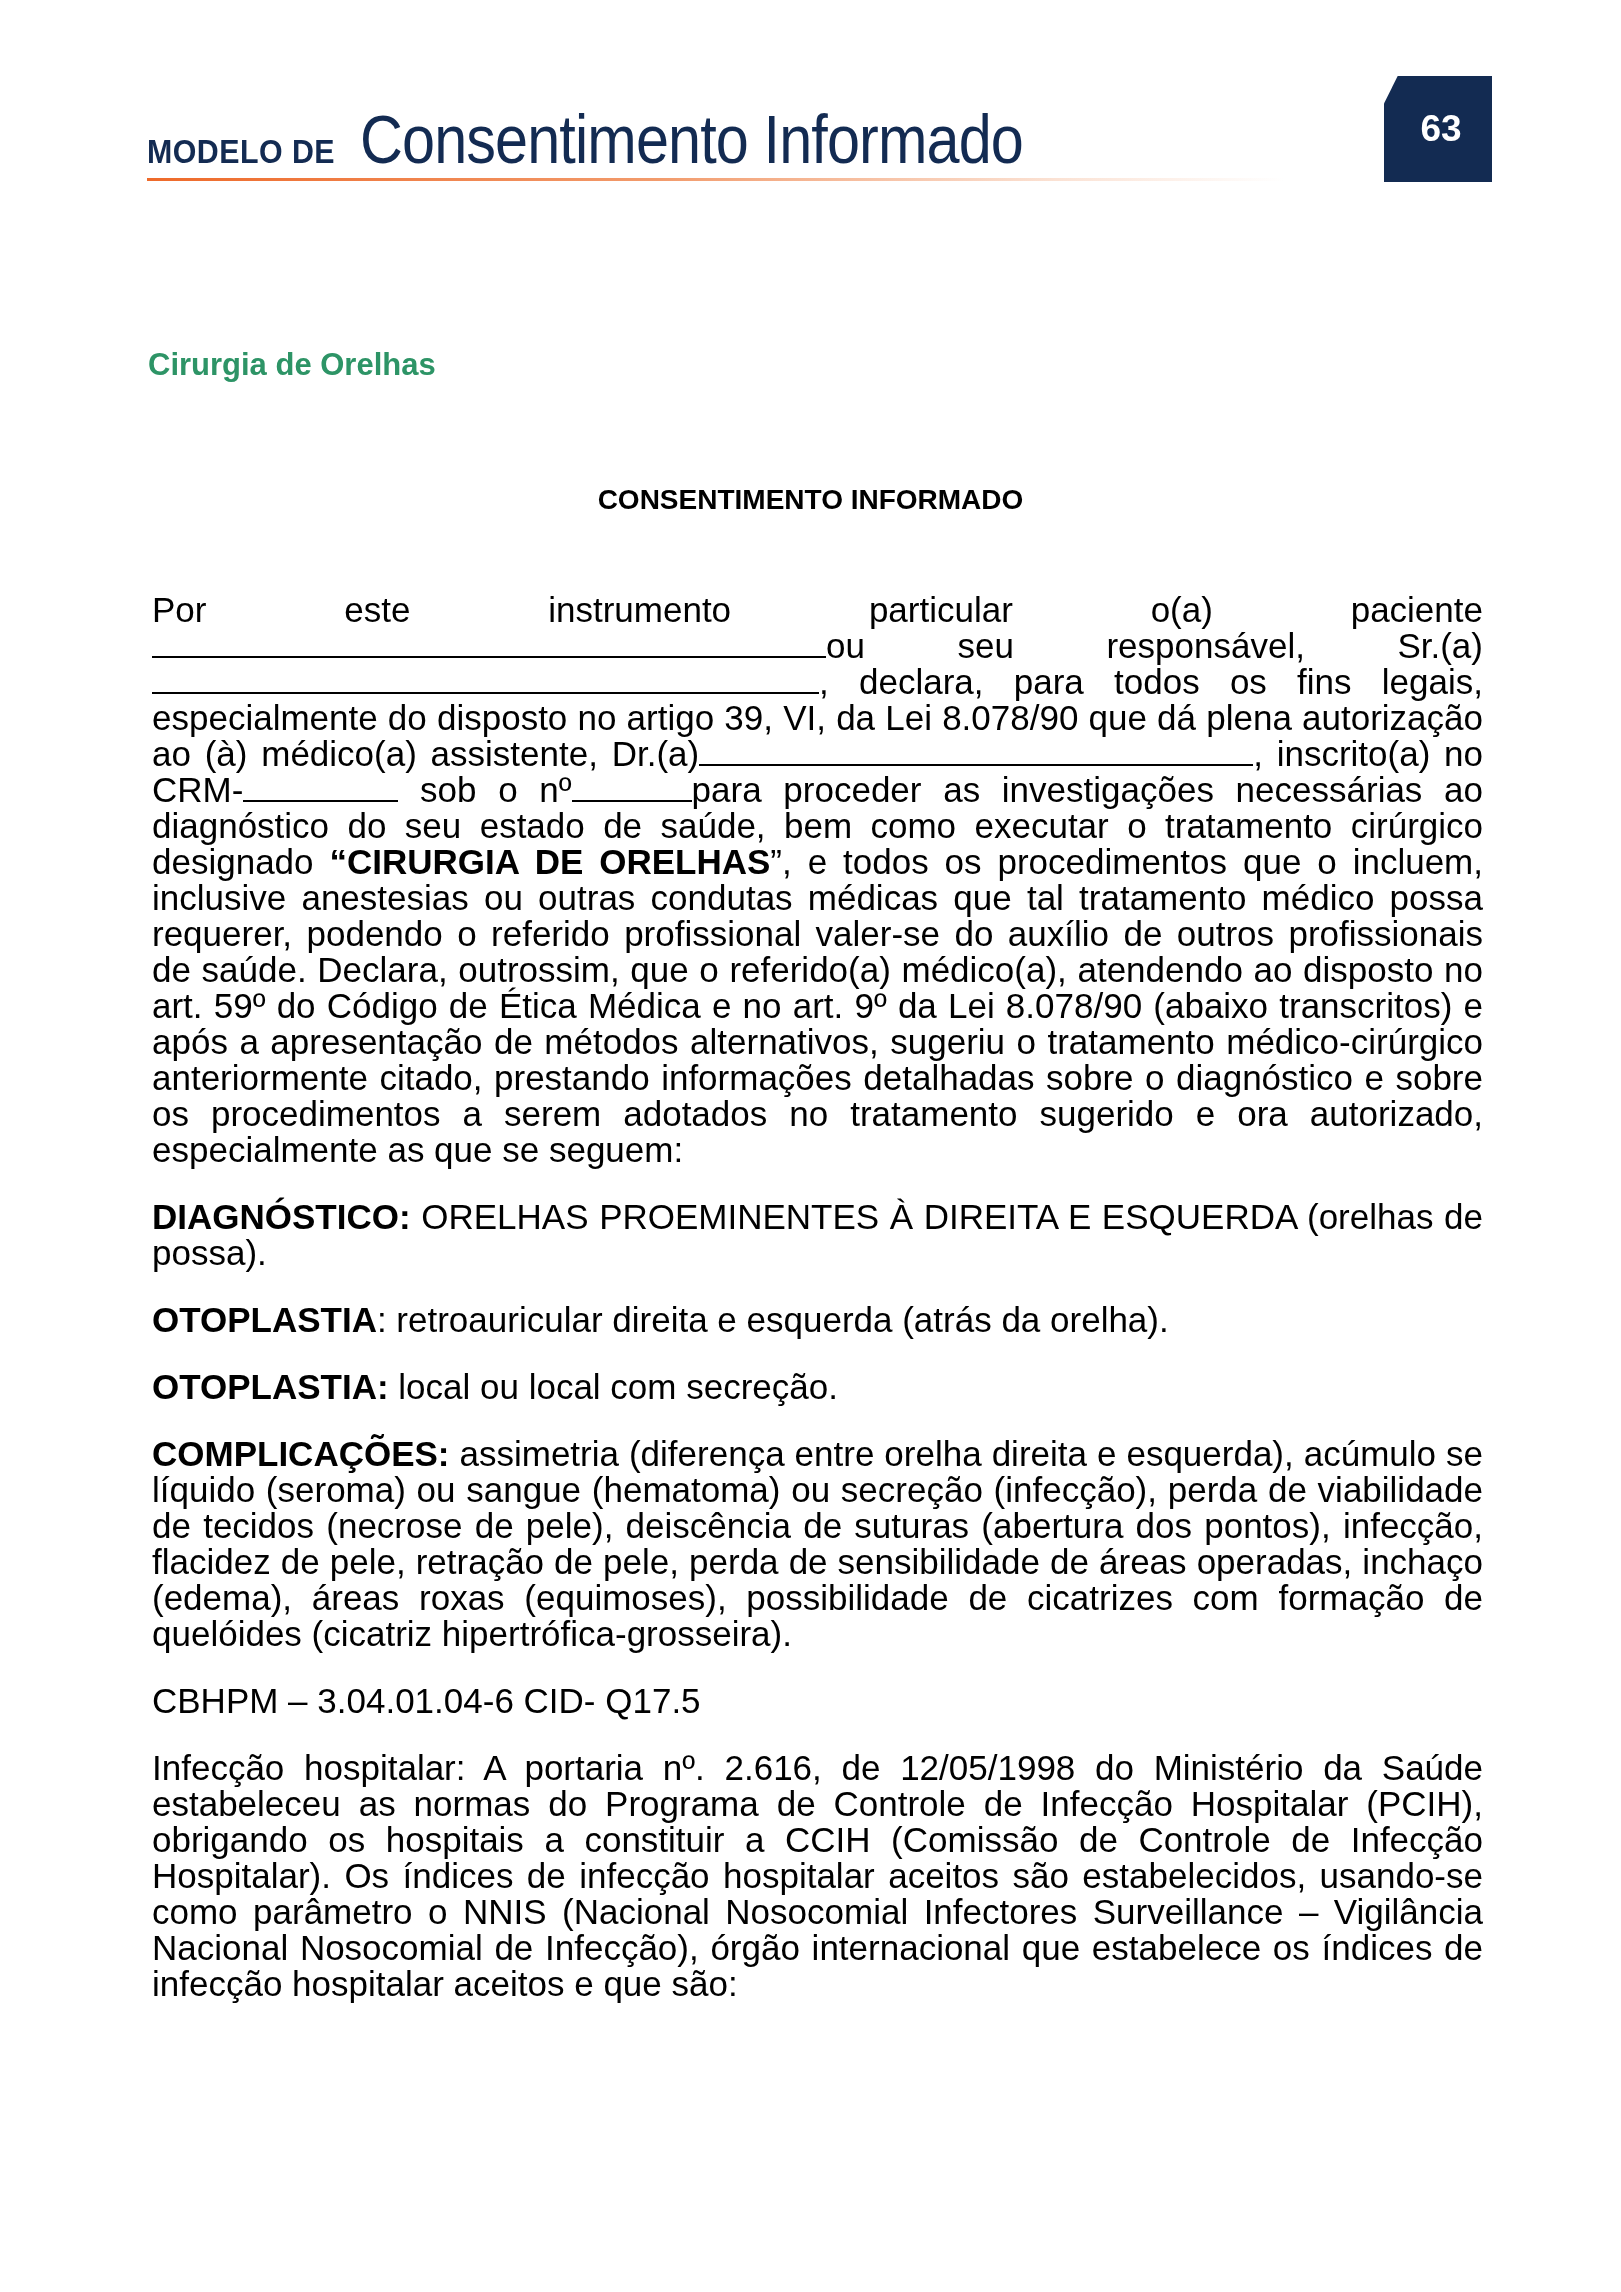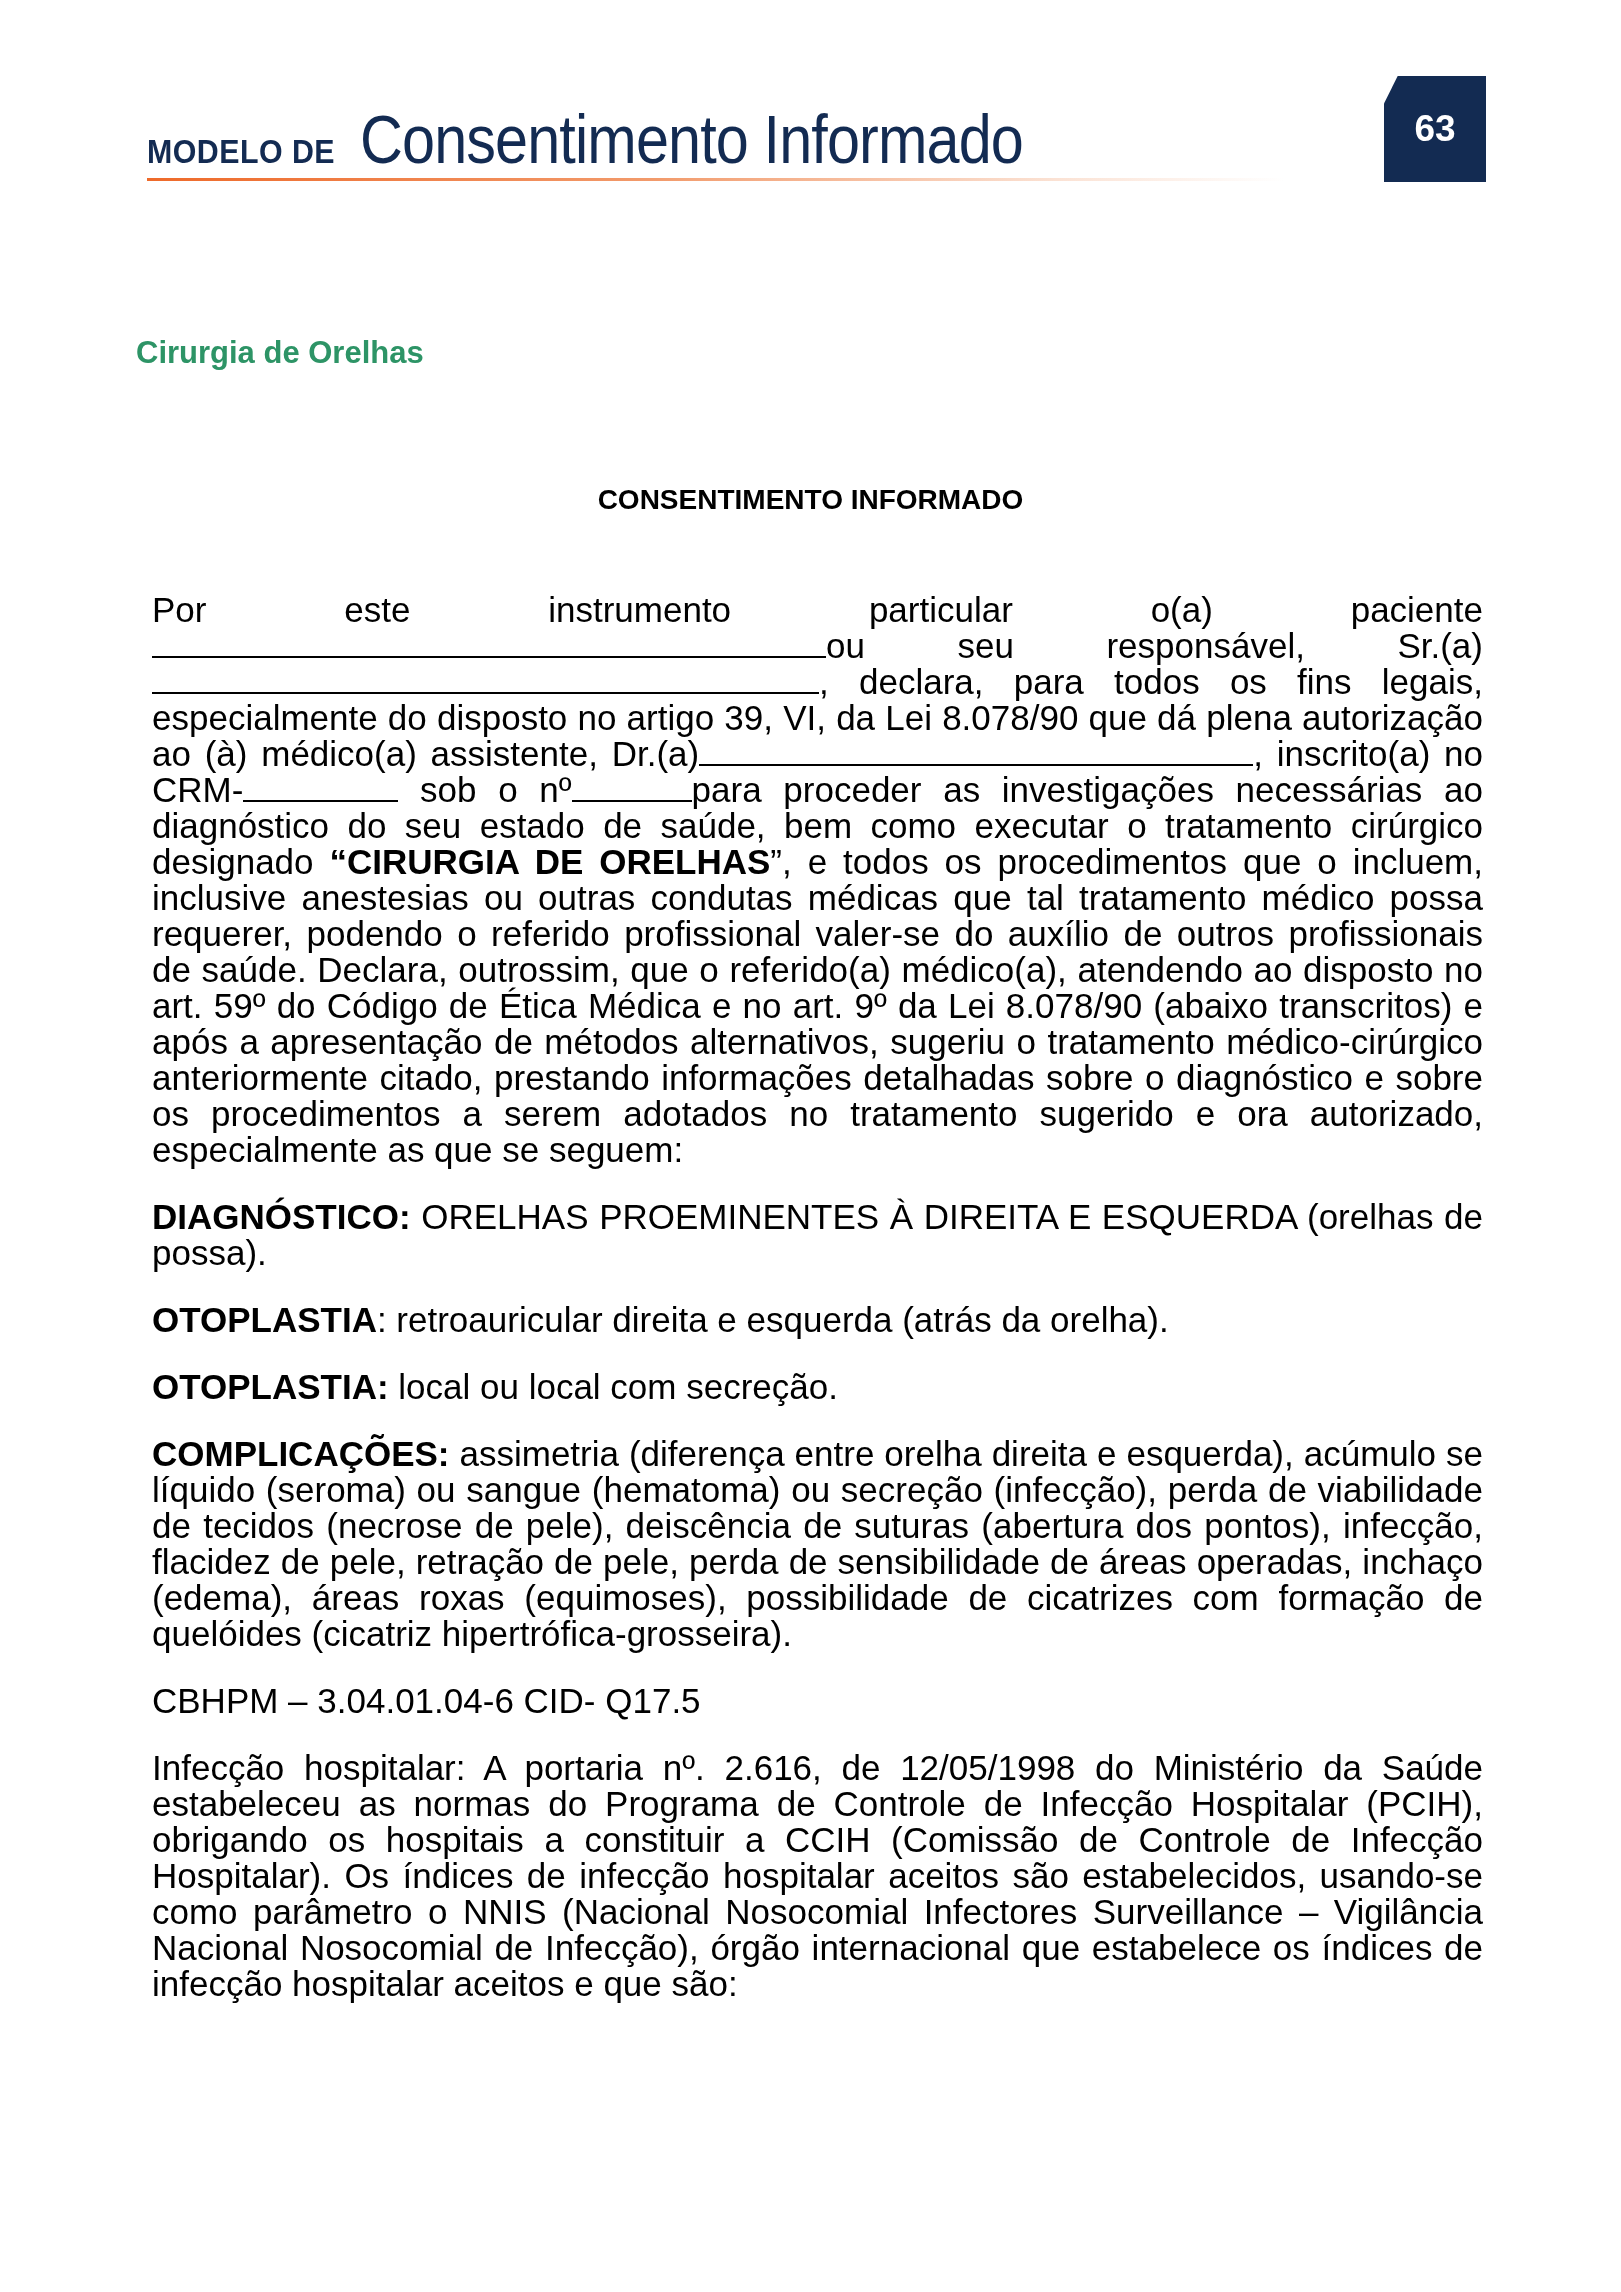--- a/index.html
+++ b/index.html
@@ -64,20 +64,21 @@
       width: 102px;
       height: 106px;
       background: #132b52;
       clip-path: polygon(13.7px 0, 100% 0, 100% 100%, 0 100%, 0 27.4px);
       color: #fff;
       font-weight: bold;
       font-size: 37px;
       display: flex;
       align-items: center;
       justify-content: center;
+      padding-left: 6px;
     }
     .section-title {
       position: absolute;
       left: 132px;
       top: 331px;
       font-size: 31px;
       font-weight: bold;
       color: #2d9466;
     }
     .doc-heading {
@@ -121,21 +122,21 @@
     <span class="small">MODELO DE</span>
     <span class="big">Consentimento Informado</span>
   </div>
   <div class="header-rule"></div>
 </header>
 
 <div class="page-badge">
   <span>63</span>
 </div>
 
-<h2 class="section-title" style="margin:4px;">Cirurgia de Orelhas</h2>
+<h2 class="section-title" style="margin:16px;">Cirurgia de Orelhas</h2>
 
 <h1 class="doc-heading" style="margin:0;">CONSENTIMENTO INFORMADO</h1>
 
 <main class="doc-body">
   <p>
     <span>Por este instrumento particular o(a) paciente</span><span class="blank w-paciente"></span><span>ou seu responsável, Sr.(a)</span><span class="blank w-resp"></span><span>, declara, para todos os fins legais, especialmente do disposto no artigo 39, VI, da Lei 8.078/90 que dá plena autorização ao (à) médico(a) assistente, Dr.(a)</span><span class="blank w-dr"></span><span>, inscrito(a) no CRM-</span><span class="blank w-crm"></span><span> sob o nº</span><span class="blank w-num"></span><span>para proceder as investigações necessárias ao diagnóstico do seu estado de saúde, bem como executar o tratamento cirúrgico designado </span><b>“CIRURGIA DE ORELHAS</b><span>”, e todos os procedimentos que o incluem, inclusive anestesias ou outras condutas médicas que tal tratamento médico possa requerer, podendo o referido profissional valer-se do auxílio de outros profissionais de saúde. Declara, outrossim, que o referido(a) médico(a), atendendo ao disposto no art. 59º do Código de Ética Médica e no art. 9º da Lei 8.078/90 (abaixo transcritos) e após a apresentação de métodos alternativos, sugeriu o tratamento médico-cirúrgico anteriormente citado, prestando informações detalhadas sobre o diagnóstico e sobre os procedimentos a serem adotados no tratamento sugerido e ora autorizado, especialmente as que se seguem:</span>
   </p>
 
   <p><b>DIAGNÓSTICO:</b><span> ORELHAS PROEMINENTES À DIREITA E ESQUERDA (orelhas de possa).</span></p>
   <p><b>OTOPLASTIA</b><span>: retroauricular direita e esquerda (atrás da orelha).</span></p>

